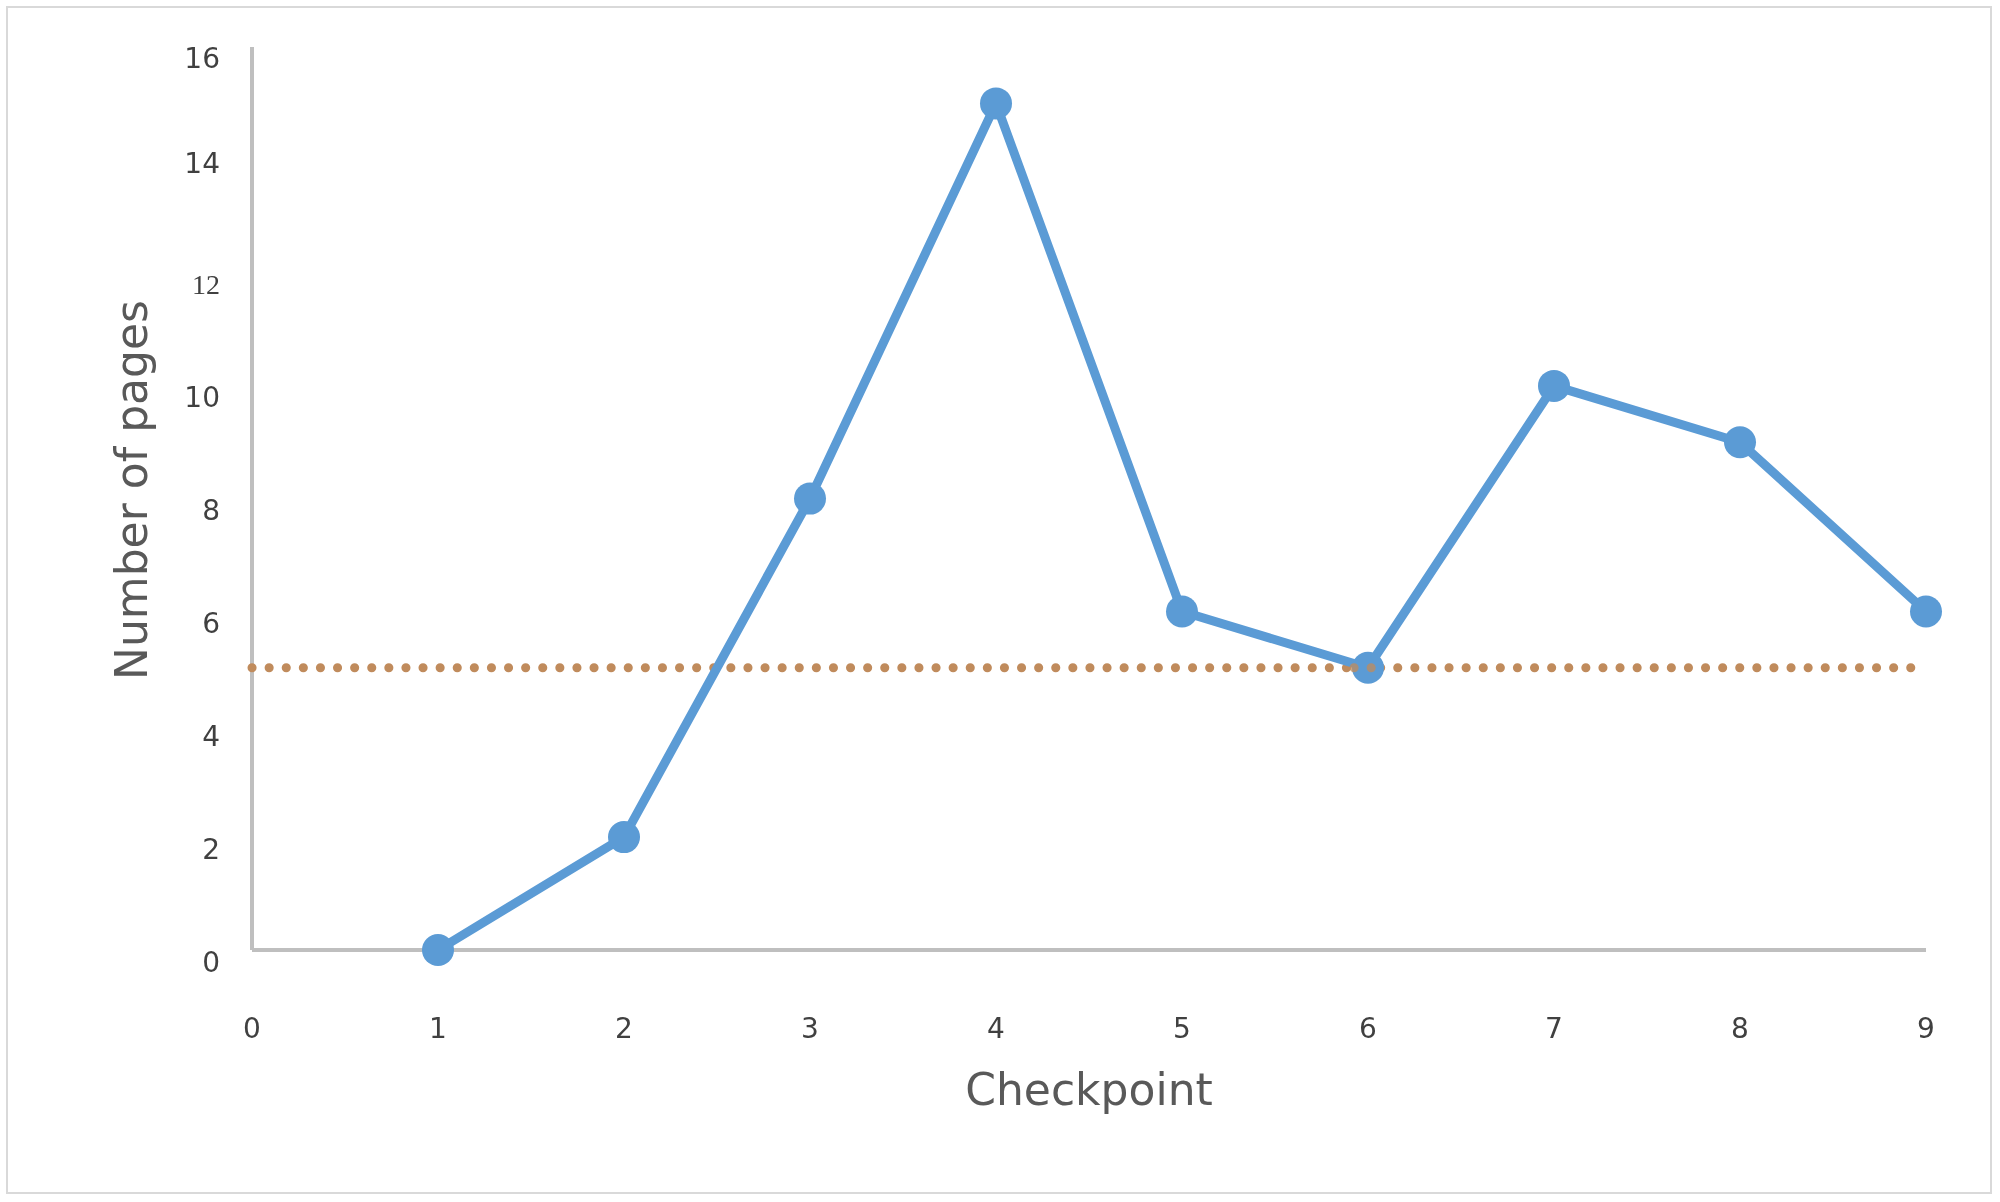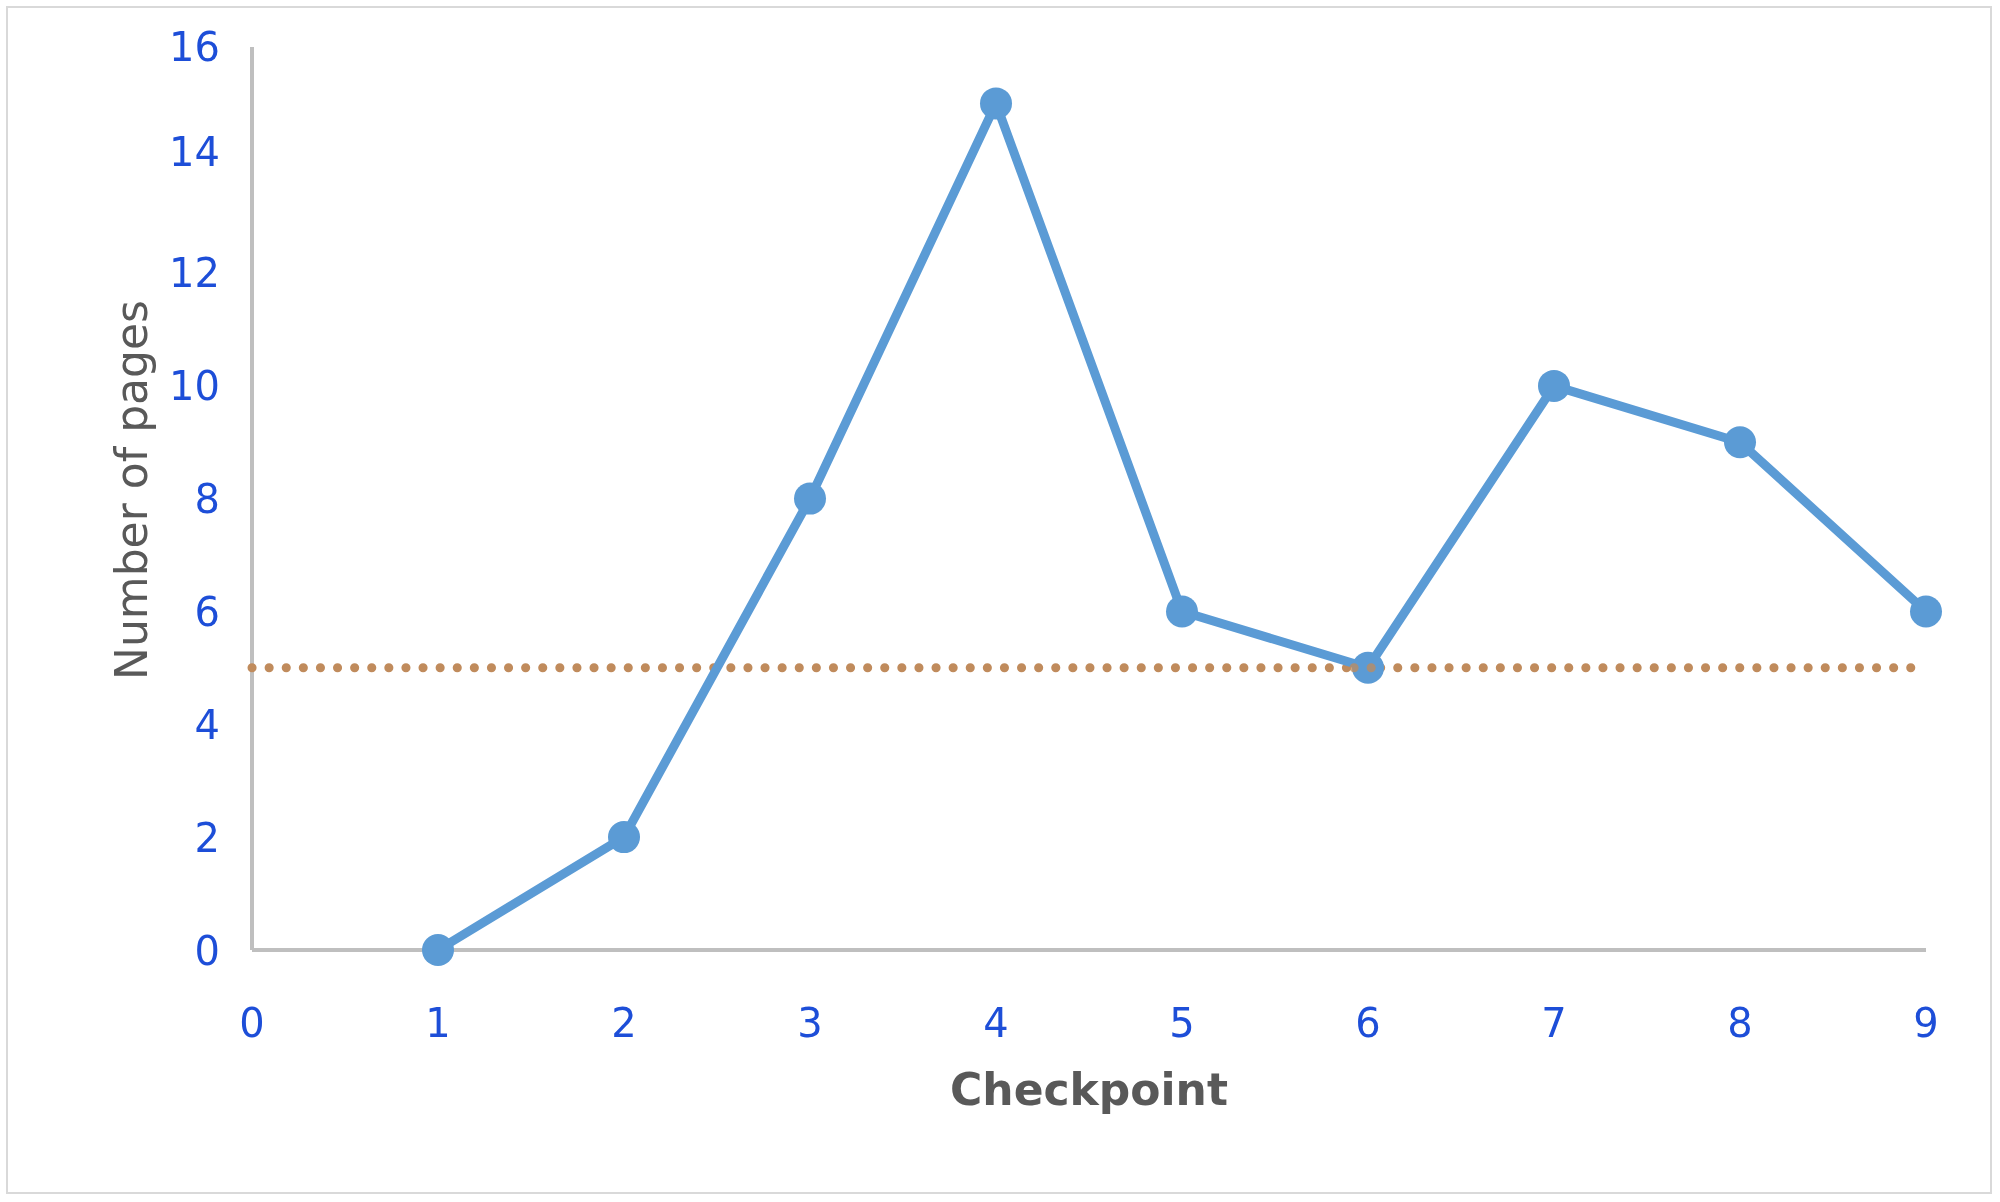--- a/index.html
+++ b/index.html
@@ -28,25 +28,26 @@
   .plot-svg {
     position: absolute;
     left: 0;
     top: 0;
     width: 2000px;
     height: 1202px;
     display: block;
   }
   .tick-label {
     position: absolute;
-    color: #1d4ed8;
-    font-size: 40px;
+    color: #404040;
+    font-size: 28px;
     font-family: "DejaVu Sans", sans-serif;
     white-space: nowrap;
     line-height: 1;
+    margin-top: 12px;
   }
   .ytick {
     text-align: right;
     transform: translateY(-50%);
   }
   .xtick {
     text-align: center;
     transform: translateX(-50%);
   }
   .axis-title {
@@ -56,32 +57,31 @@
     font-family: "DejaVu Sans", sans-serif;
     white-space: nowrap;
     line-height: 1;
   }
   .axis-title-y {
     transform-origin: 0 0;
     transform: rotate(-90deg);
   }
   .axis-title-x {
     transform: translateX(-50%);
-    font-weight: bold;
   }
 </style>
 </head>
 <body>
 
 <div id="app">
   <div class="chart-frame"></div>
 
   <div class="tick-label ytick" style="left:140px; top:47px; width:80px;">16</div>
   <div class="tick-label ytick" style="left:140px; top:152px; width:80px;">14</div>
-  <div class="tick-label ytick" style="left:140px; top:273px; width:80px;">12</div>
+  <div class="tick-label ytick" style="left:140px; top:273px; width:80px;font-family:Liberation Serif, serif;">12</div>
   <div class="tick-label ytick" style="left:140px; top:386px; width:80px;">10</div>
   <div class="tick-label ytick" style="left:140px; top:499px; width:80px;">8</div>
   <div class="tick-label ytick" style="left:140px; top:612px; width:80px;">6</div>
   <div class="tick-label ytick" style="left:140px; top:725px; width:80px;">4</div>
   <div class="tick-label ytick" style="left:140px; top:838px; width:80px;">2</div>
   <div class="tick-label ytick" style="left:140px; top:951px; width:80px;">0</div>
 
   <div class="tick-label xtick" style="left:252px; top:1003px;">0</div>
   <div class="tick-label xtick" style="left:438px; top:1003px;">1</div>
   <div class="tick-label xtick" style="left:624px; top:1003px;">2</div>

